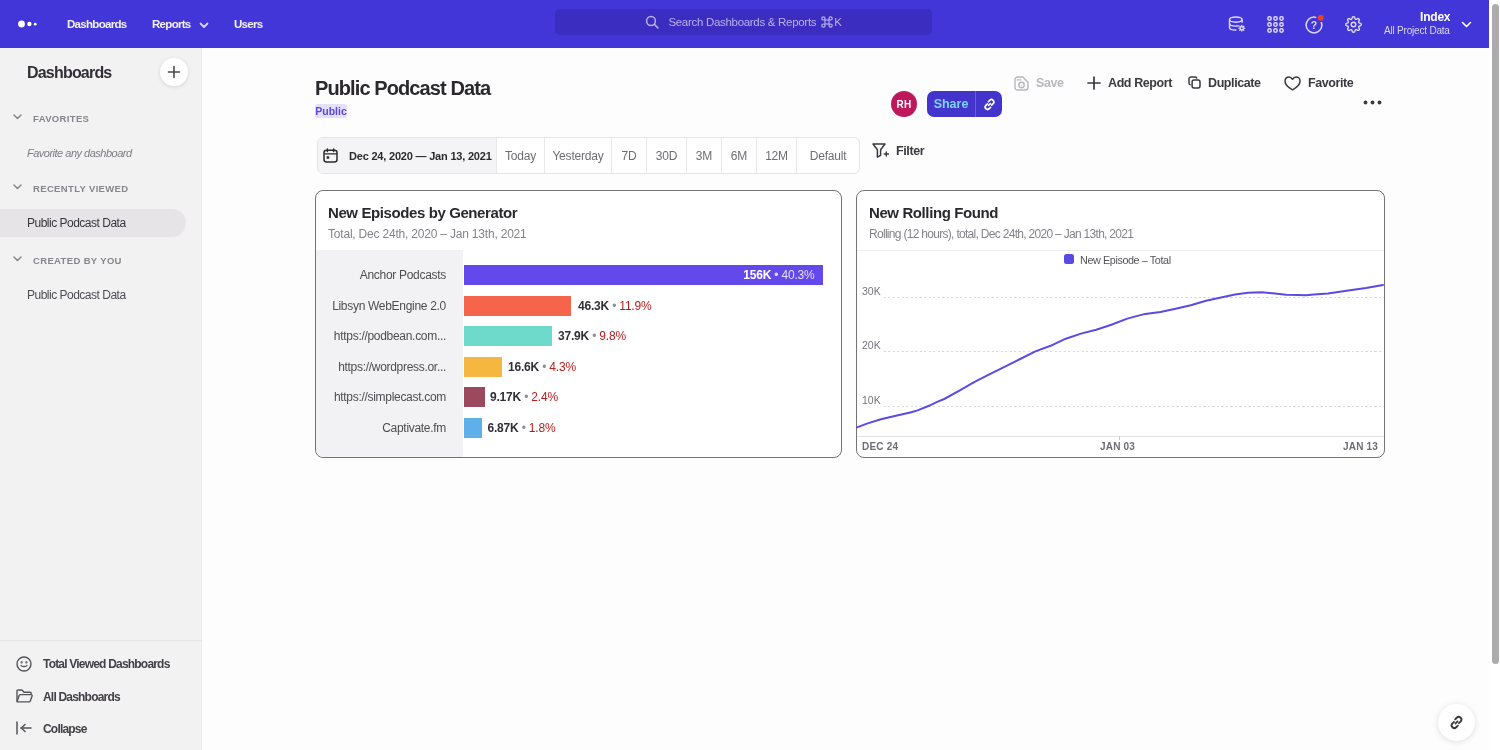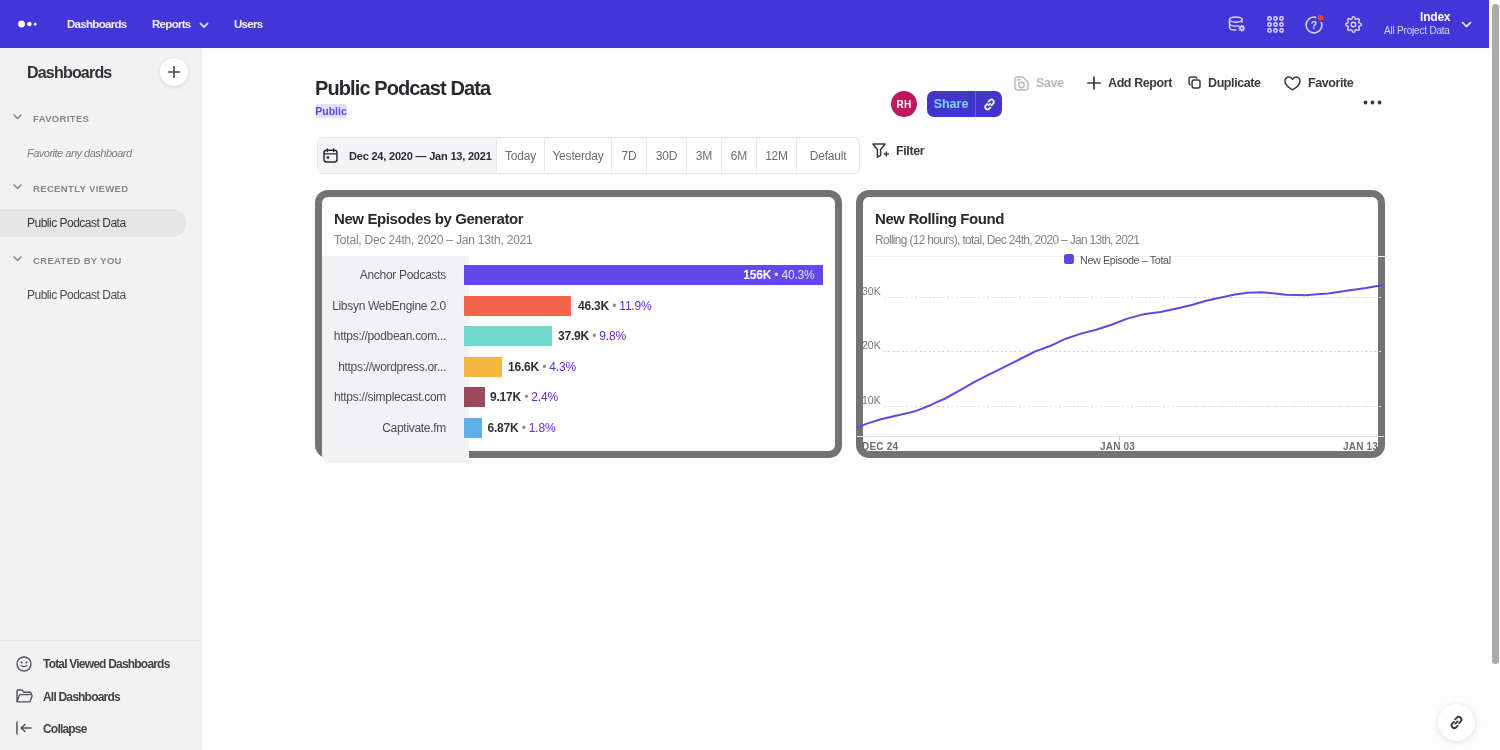--- a/index.html
+++ b/index.html
@@ -47,33 +47,33 @@
     border:1px solid #e5e4e6; border-radius:6px; background:#fff; overflow:hidden; }
   #datebar .seg { height:100%; display:flex; align-items:center; justify-content:center;
     font-size:12px; letter-spacing:-0.2px; color:#6f6d73; border-right:1px solid #e9e8ea; white-space:nowrap; }
   #datebar .seg:last-child { border-right:none; }
   #datebar .seg.first { background:#f4f3f5; color:#2c2a2f; font-weight:bold; font-size:11px; letter-spacing:-0.2px; gap:11px; justify-content:flex-start; padding-left:5px; }
   #filter { position:absolute; left:872px; top:137px; height:27px; display:flex; align-items:center; gap:7px;
     font-size:12.5px; font-weight:bold; letter-spacing:-0.4px; color:#3b393f; }
 
   
   .card { position:absolute; top:190px; height:268px; background:#fff;
-    border:7px solid #737373; border-radius:13px; }
+    border:1px solid #737373; border-radius:8px; }
   #card1 { left:315px; width:527px; }
   #card2 { left:856px; width:529px; }
   .cardtitle { position:absolute; left:12px; top:13px; font-size:15px; font-weight:bold; letter-spacing:-0.4px; color:#2a282d; }
   .cardsub { position:absolute; left:12px; top:36px; font-size:12px; letter-spacing:-0.2px; color:#84828a; }
 
   
   #labelpanel { position:absolute; left:0; top:59px; width:147px; height:207px;
     background:#f2f1f3; border-radius:0 0 0 8px; }
   .rowlabel { position:absolute; left:246px; width:200px; text-align:right; font-size:12px; letter-spacing:-0.3px; color:#4f4d53; height:20px; line-height:20px; }
   .bar { position:absolute; left:463.5px; height:20px; }
   .barval { position:absolute; height:20px; line-height:20px; font-size:12px; font-weight:bold; letter-spacing:-0.2px; color:#332f38; white-space:nowrap; }
-  .barval .pct { font-weight:normal; color:#6d28d9; }
+  .barval .pct { font-weight:normal; color:#b91c1c; }
   .barval .dot { font-weight:normal; color:#908e94; }
   #bv1 { color:#fff; text-align:right; }
   #bv1 .pct, #bv1 .dot { color:rgba(255,255,255,0.82); }
 
   
   .ylab { position:absolute; left:8px; font-size:10.5px; color:#77757d; }
   .xlab { position:absolute; font-size:10px; font-weight:bold; letter-spacing:0.2px; color:#6e6c74; }
   .grid { position:absolute; height:1px;
     background:repeating-linear-gradient(90deg,#d9d8dc 0 2px,rgba(0,0,0,0) 2px 4.5px); }
 
@@ -100,20 +100,35 @@
     <circle cx="13.4" cy="6" r="2.2" fill="#fff"></circle>
     <circle cx="19.2" cy="6.2" r="1.4" fill="#fff"></circle>
   </svg>
   <div class="navlink" style="left:67px;">Dashboards</div>
   <div class="navlink" style="left:152px;">Reports</div>
   <svg class="abs" style="left:199px;top:21.5px" width="10" height="7" viewBox="0 0 10 7" fill="none" stroke="#d6d2f4" stroke-width="1.8" stroke-linecap="round" stroke-linejoin="round">
       <path d="M1.5 1.5 L5 5 L8.5 1.5"></path>
     </svg>
   <div class="navlink" style="left:234px;">Users</div>
 
+  <div id="search">
+    <svg width="14" height="14" viewBox="0 0 14 14" fill="none" stroke="#b9b2ef" stroke-width="1.5" style="margin-right:9px">
+      <circle cx="6" cy="6" r="4.4"></circle>
+        <path d="M9.4 9.4 L13 13" stroke-linecap="round"></path>
+    </svg>
+    <span>Search Dashboards &amp; Reports</span>
+    <svg width="12" height="12" viewBox="0 0 12 12" fill="none" stroke="#b8b1ef" stroke-width="1.2" style="margin:0 1px 0 5px">
+      <circle cx="2.4" cy="2.4" r="1.6"></circle>
+        <circle cx="9.6" cy="2.4" r="1.6"></circle>
+        <circle cx="2.4" cy="9.6" r="1.6"></circle>
+        <circle cx="9.6" cy="9.6" r="1.6"></circle>
+      <rect x="4" y="4" width="4" height="4"></rect>
+    </svg>
+    <span>K</span>
+  </div>
 
   <svg class="icobtn" style="left:1228px;" width="19" height="17" viewBox="0 0 19 17" fill="none" stroke="#ddd9f6" stroke-width="1.4">
     <ellipse cx="7.8" cy="3.6" rx="6.3" ry="2.6"></ellipse>
     <path d="M1.5 3.6 V11.4 C1.5 12.8 4.2 14 7.8 14 H8.4"></path>
     <path d="M14.1 3.6 V6.8"></path>
     <path d="M1.5 7.5 C1.5 8.9 4.2 10.1 7.8 10.1 C8.9 10.1 9.9 10 10.8 9.8"></path>
     <g stroke-width="1.3">
       <circle cx="13.8" cy="12.2" r="1.6"></circle>
       <path d="M13.8 9.3 V10.2 M13.8 14.2 V15.1 M10.9 12.2 H11.8 M15.8 12.2 H16.7 M11.8 10.2 L12.5 10.9 M15.1 13.5 L15.8 14.2 M15.8 10.2 L15.1 10.9 M12.5 13.5 L11.8 14.2" stroke-linecap="round"></path>
     </g>

